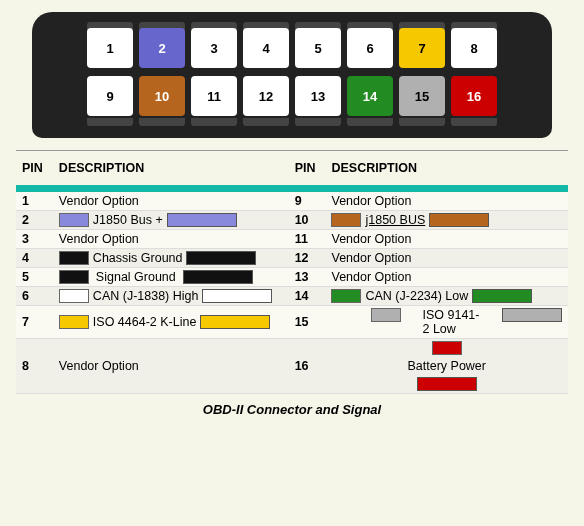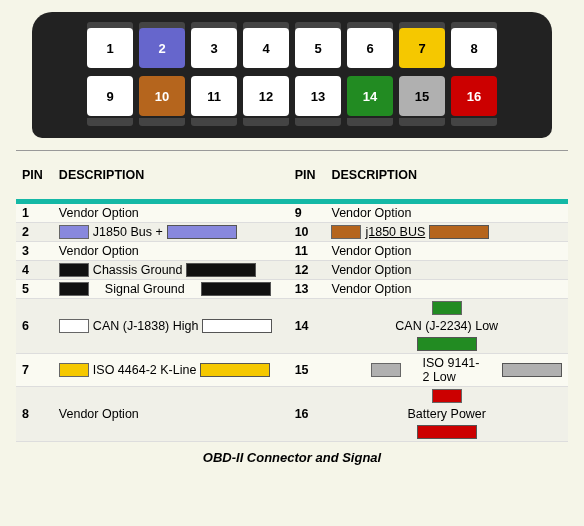--- a/index.html
+++ b/index.html
@@ -59,23 +59,23 @@
     }
 
     table {
       width: 100%;
       border-collapse: collapse;
       font-size: 12.5px;
     }
 
     th {
       text-align: left;
-      padding: 17px 6px;
+      padding: 10px 6px;
       font-weight: bold;
-      border-bottom: 5px solid #14b8a6;
+      border-bottom: 7px solid #14b8a6;
       border-top: 1px solid #999;
     }
 
     td {
       padding: 2px 6px;
       border-bottom: 1px solid #ddd;
       vertical-align: middle;
     }
 
     .pin-col { width: 30px; }
@@ -287,21 +287,21 @@
           <td style="font-weight: bold;">12</td>
           <td>
             <div style="display: flex; align-items: center; gap: 4px;">
               <span>Vendor Option</span>
             </div>
           </td>
         </tr>
         <tr>
           <td style="font-weight: bold;">5</td>
           <td>
-            <div style="display: flex; align-items: center; gap: 16px;">
+            <div style="display: flex; align-items: center; gap: 7px;">
               <span style="display: inline-block; width: 30px; height: 14px; background: rgb(17, 17, 17); border: 1px solid rgb(102, 102, 102); flex-shrink: 0;"></span>
               <span>Signal Ground</span>
               <span style="display: inline-block; height: 14px; width: 70px; background: rgb(17, 17, 17); border: 1px solid rgb(85, 85, 85); flex-shrink: 0;"></span>
             </div>
           </td>
           <td style="font-weight: bold;">13</td>
           <td>
             <div style="display: flex; align-items: center; gap: 4px;">
               <span>Vendor Option</span>
             </div>
@@ -311,39 +311,39 @@
           <td style="font-weight: bold;">6</td>
           <td>
             <div style="display: flex; align-items: center; gap: 4px;">
               <span style="display: inline-block; width: 30px; height: 14px; background: rgb(255, 255, 255); border: 1px solid rgb(102, 102, 102); flex-shrink: 0;"></span>
               <span>CAN (J-1838) High</span>
               <span style="display: inline-block; height: 14px; width: 70px; background: rgb(255, 255, 255); border: 1px solid rgb(85, 85, 85); flex-shrink: 0;"></span>
             </div>
           </td>
           <td style="font-weight: bold;">14</td>
           <td>
-            <div style="display: flex; align-items: center; gap: 4px; flex-direction: column;">
+            <div style="display: flex; align-items: center; gap: 4px;">
               <span style="display: inline-block; width: 30px; height: 14px; background: rgb(34, 139, 34); border: 1px solid rgb(102, 102, 102); flex-shrink: 0;"></span>
               <span>CAN (J-2234) Low</span>
               <span style="display: inline-block; height: 14px; width: 60px; background: rgb(34, 139, 34); border: 1px solid rgb(85, 85, 85); flex-shrink: 0;"></span>
             </div>
           </td>
         </tr>
         <tr>
           <td style="font-weight: bold;">7</td>
           <td>
             <div style="display: flex; align-items: center; gap: 4px;">
               <span style="display: inline-block; width: 30px; height: 14px; background: rgb(245, 200, 0); border: 1px solid rgb(102, 102, 102); flex-shrink: 0;"></span>
               <span>ISO 4464-2 K-Line</span>
               <span style="display: inline-block; height: 14px; width: 70px; background: rgb(245, 200, 0); border: 1px solid rgb(85, 85, 85); flex-shrink: 0;"></span>
             </div>
           </td>
           <td style="font-weight: bold;">15</td>
           <td>
-            <div style="display: flex; align-items: center; gap: 21px; padding-left: 40px;">
+            <div style="display: flex; align-items: flex-start; gap: 21px; padding-left: 40px;">
               <span style="display: inline-block; width: 30px; height: 14px; background: rgb(176, 176, 176); border: 1px solid rgb(102, 102, 102); flex-shrink: 0;"></span>
               <span>ISO 9141-2 Low</span>
               <span style="display: inline-block; height: 14px; width: 60px; background: rgb(176, 176, 176); border: 1px solid rgb(85, 85, 85); flex-shrink: 0;"></span>
             </div>
           </td>
         </tr>
         <tr>
           <td style="font-weight: bold;">8</td>
           <td>
             <div style="display: flex; align-items: center; gap: 4px;">

